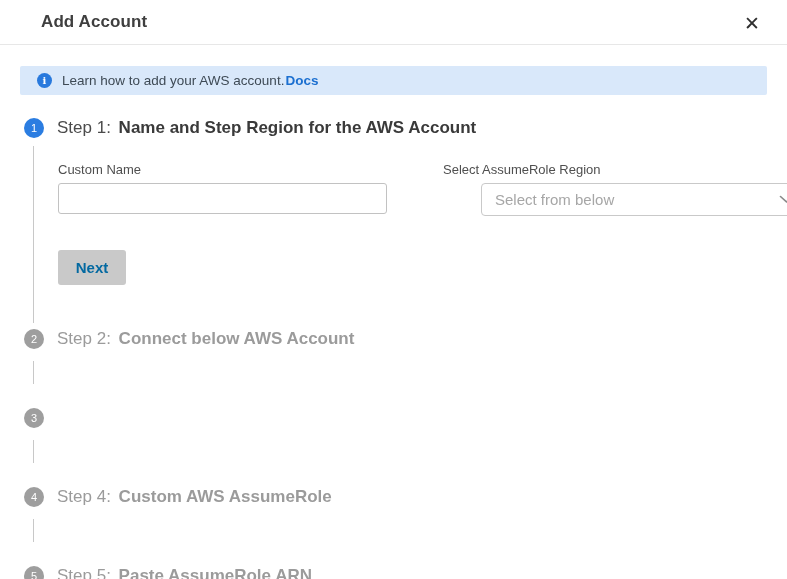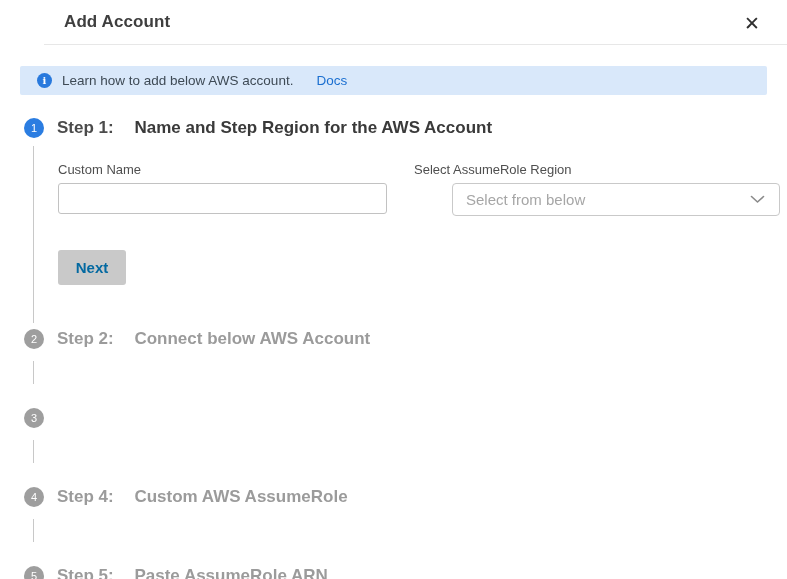--- a/index.html
+++ b/index.html
@@ -9,24 +9,23 @@
     background:#ffffff;
     color:#3f3f3f;
     overflow:hidden;
     position:relative;
   }
   
   .modal-header {
     height:45px;
     display:flex;
     align-items:center;
-    padding:0 20px;
+    padding:0 41px;
     border-bottom:1px solid #e7e7e7;
     position:relative;
-    margin-left:44px;
   }
   .modal-title {
     font-size:17px;
     font-weight:700;
     color:#3f3f3f;
     letter-spacing:.1px;
   }
   .close-btn {
     position:absolute;
     right:22px;
@@ -63,23 +62,23 @@
     font-weight:700;
     font-family:"DejaVu Serif", serif;
     display:inline-flex;
     align-items:center;
     justify-content:center;
     margin-right:10px;
     flex:0 0 auto;
   }
   .docs-link {
     color:#1b6fd0;
-    font-weight:400;
+    font-weight:700;
     text-decoration:none;
-    margin-left:23px;
+    margin-left:1px;
   }
   
   .steps { padding:0 24px; margin-top:23px; }
   .step-header {
     display:flex;
     align-items:center;
   }
   .step-circle {
     width:20px;
     height:20px;
@@ -91,42 +90,42 @@
     color:#ffffff;
     font-size:11px;
   }
   .step-circle.active   { background:#2b7de1; }
   .step-circle.inactive { background:#9e9e9e; }
   .step-heading {
     margin-left:13px;
     font-size:17px;
     white-space:nowrap;
   }
-  .step-prefix { font-weight:700; }
-  .step-name   { font-weight:700; margin-left:16px; }
+  .step-prefix { font-weight:400; }
+  .step-name   { font-weight:700; margin-left:3px; }
   .step-header.active .step-prefix { color:#4b4b4b; }
   .step-header.active .step-name   { color:#3a3a3a; }
   .step-header.inactive .step-prefix,
   .step-header.inactive .step-name { color:#9b9b9b; }
   
   .step-body {
     margin:8px 0 6px 9px;
     border-left:1px solid #c8c8c8;
     padding:16px 0 38px 24px;
   }
   
   .connector { height:47px; }
   .connector .line {
     width:1px;
     height:23px;
     background:#c8c8c8;
     margin:12px 0 0 9px;
   }
   
-  .form-row { display:flex; gap:27px; }
+  .form-row { display:flex; gap:56px; }
   .field-label {
     font-size:13px;
     color:#4f4f4f;
     margin-bottom:6px;
     display:block;
   }
   .text-input {
     width:329px;
     height:31px;
     border:1px solid #c2c2c2;
@@ -172,21 +171,21 @@
 </head>
 <body>
 
 <div class="modal-header">
   <span class="modal-title">Add Account</span>
   <button class="close-btn">✕</button>
 </div>
 
 <div class="info-banner">
   <span class="info-icon">i</span>
-  <span>Learn how to add below AWS account.</span>
+  <span>Learn how to add your AWS account.</span>
   <a href="#" class="docs-link">Docs</a>
 </div>
 
 <div class="steps">
 
   <div class="step-header active">
     <span class="step-circle active">1</span>
     <span class="step-heading">
       <span class="step-prefix">Step 1:</span>
       <span class="step-name">Name and Step Region for the AWS Account</span>

